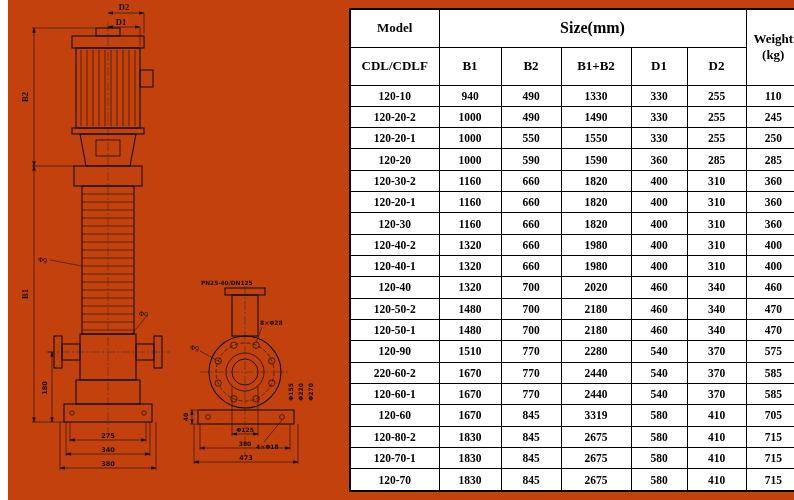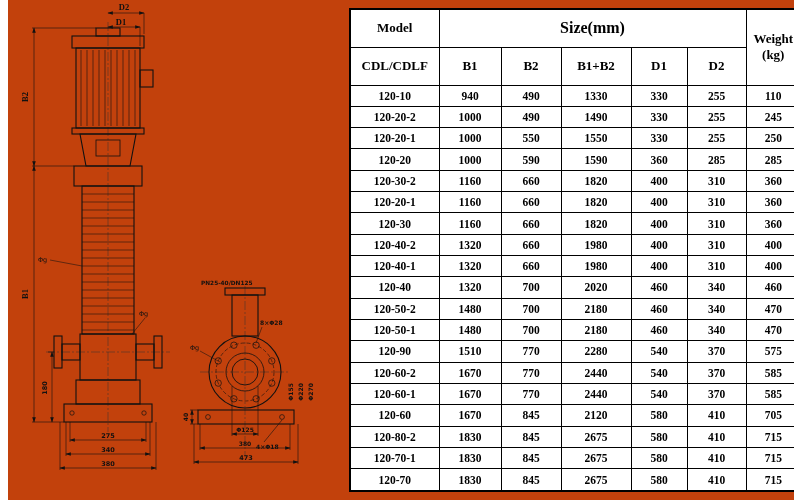--- a/index.html
+++ b/index.html
@@ -345,21 +345,21 @@
     <td class="cell">120-90</td>
     <td class="cell">1510</td>
     <td class="cell">770</td>
     <td class="cell">2280</td>
     <td class="cell">540</td>
     <td class="cell">370</td>
     <td class="cell">575</td>
   </tr>
 
   <tr>
-    <td class="cell">120-60-2</td>
+    <td class="cell">220-60-2</td>
     <td class="cell">1670</td>
     <td class="cell">770</td>
     <td class="cell">2440</td>
     <td class="cell">540</td>
     <td class="cell">370</td>
     <td class="cell">585</td>
   </tr>
 
   <tr>
     <td class="cell">120-60-1</td>
@@ -368,21 +368,21 @@
     <td class="cell">2440</td>
     <td class="cell">540</td>
     <td class="cell">370</td>
     <td class="cell">585</td>
   </tr>
 
   <tr>
     <td class="cell">120-60</td>
     <td class="cell">1670</td>
     <td class="cell">845</td>
-    <td class="cell">2120</td>
+    <td class="cell">3319</td>
     <td class="cell">580</td>
     <td class="cell">410</td>
     <td class="cell">705</td>
   </tr>
 
   <tr>
     <td class="cell">120-80-2</td>
     <td class="cell">1830</td>
     <td class="cell">845</td>
     <td class="cell">2675</td>

